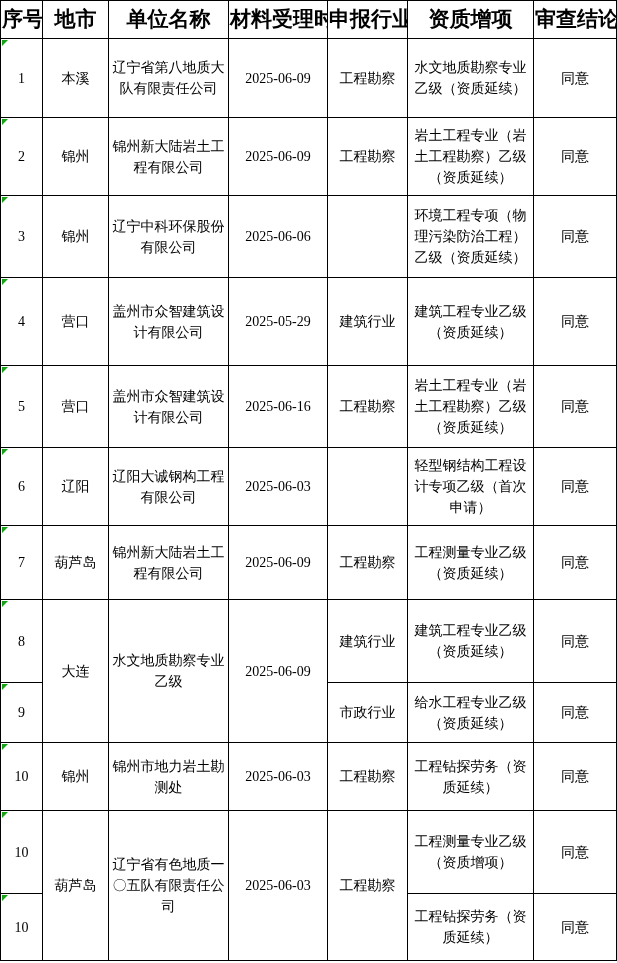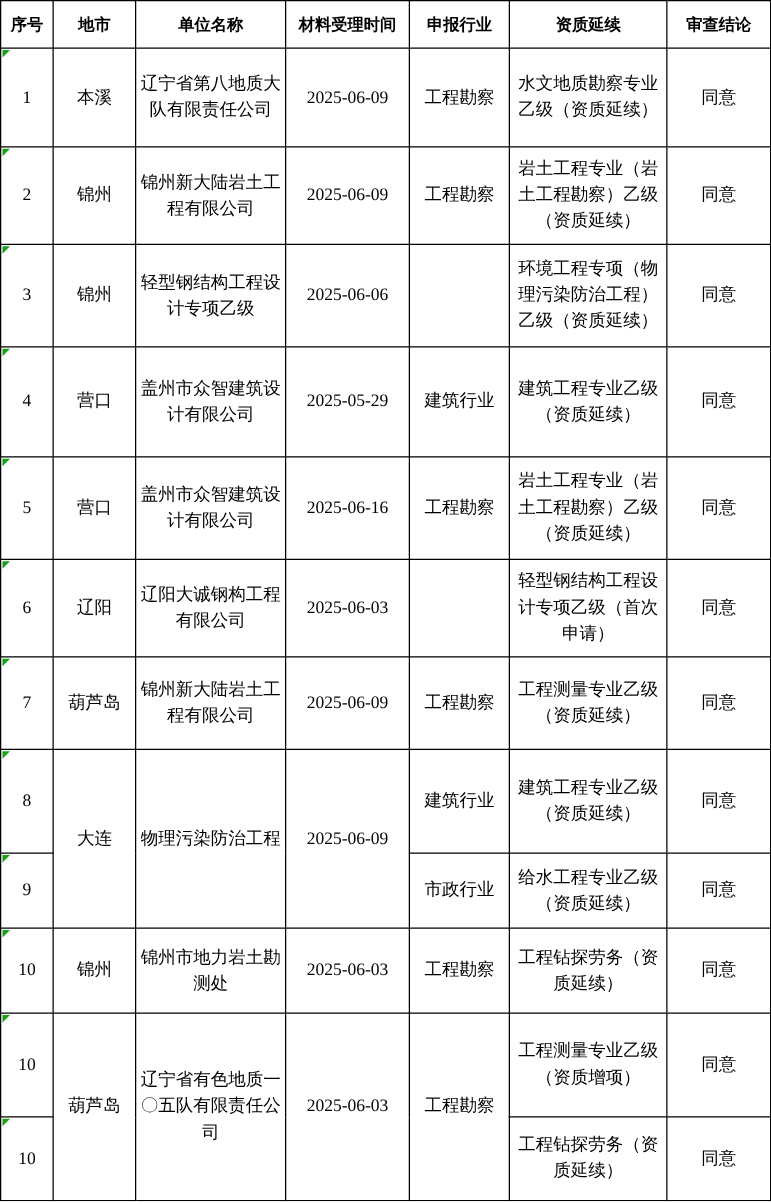--- a/index.html
+++ b/index.html
@@ -23,21 +23,21 @@
     border:1.5px solid #000;
     text-align:center;
     vertical-align:middle;
     padding:2px 3px;
     font-size:14px;
     line-height:1.5;
     word-break:break-all;
     overflow:hidden;
   }
   .approval-table th{
-    font-size:13px;
+    font-size:21px;
     font-weight:bold;
     padding:2px 1px;
     word-break:keep-all;
     white-space:nowrap;
   }
   .approval-table td.cell-seq{
     position:relative;
   }
   
   .approval-table td.cell-seq::before{
@@ -68,21 +68,21 @@
     <col style="width:126px">
     <col style="width:83px">
   </colgroup>
   <thead>
     <tr style="height:38px">
       <th>序号</th>
       <th>地市</th>
       <th>单位名称</th>
       <th>材料受理时间</th>
       <th>申报行业</th>
-      <th>资质延续</th>
+      <th>资质增项</th>
       <th>审查结论</th>
     </tr>
   </thead>
   <tbody>
     <tr style="height:79px">
       <td class="cell-seq">1</td>
       <td>本溪</td>
       <td>辽宁省第八地质大队有限责任公司</td>
       <td class="cell-date">2025-06-09</td>
       <td>工程勘察</td>
@@ -94,21 +94,21 @@
       <td>锦州</td>
       <td>锦州新大陆岩土工程有限公司</td>
       <td class="cell-date">2025-06-09</td>
       <td>工程勘察</td>
       <td>岩土工程专业（岩土工程勘察）乙级（资质延续）</td>
       <td>同意</td>
     </tr>
     <tr style="height:82px">
       <td class="cell-seq">3</td>
       <td>锦州</td>
-      <td>轻型钢结构工程设计专项乙级</td>
+      <td>辽宁中科环保股份有限公司</td>
       <td class="cell-date">2025-06-06</td>
       <td></td>
       <td>环境工程专项（物理污染防治工程）乙级（资质延续）</td>
       <td>同意</td>
     </tr>
     <tr style="height:88px">
       <td class="cell-seq">4</td>
       <td>营口</td>
       <td>盖州市众智建筑设计有限公司</td>
       <td class="cell-date">2025-05-29</td>
@@ -139,21 +139,21 @@
       <td>葫芦岛</td>
       <td>锦州新大陆岩土工程有限公司</td>
       <td class="cell-date">2025-06-09</td>
       <td>工程勘察</td>
       <td>工程测量专业乙级（资质延续）</td>
       <td>同意</td>
     </tr>
     <tr style="height:83px">
       <td class="cell-seq">8</td>
       <td rowspan="2">大连</td>
-      <td rowspan="2">物理污染防治工程</td>
+      <td rowspan="2">水文地质勘察专业乙级</td>
       <td rowspan="2" class="cell-date">2025-06-09</td>
       <td>建筑行业</td>
       <td>建筑工程专业乙级（资质延续）</td>
       <td>同意</td>
     </tr>
     <tr style="height:60px">
       <td class="cell-seq">9</td>
       <td>市政行业</td>
       <td>给水工程专业乙级（资质延续）</td>
       <td>同意</td>

